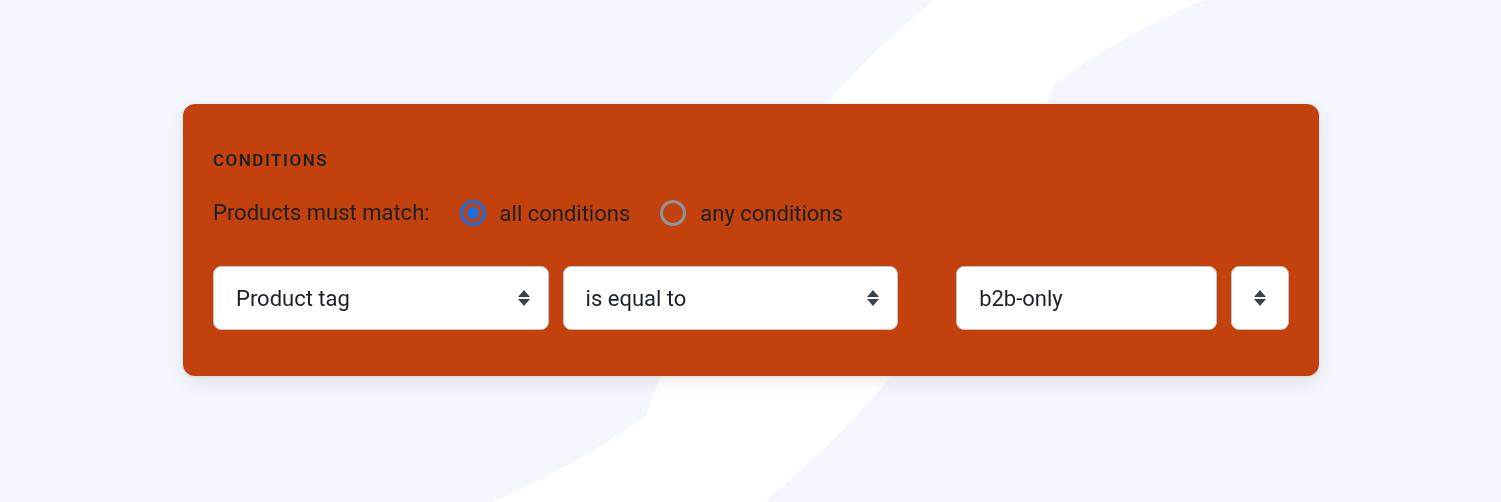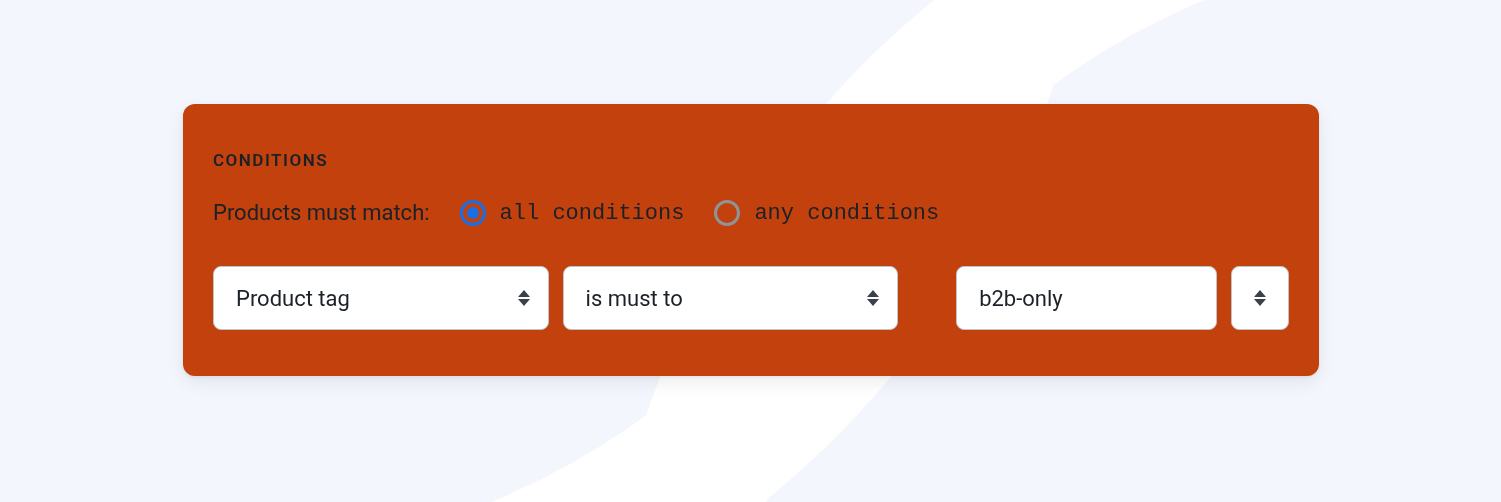--- a/index.html
+++ b/index.html
@@ -51,21 +51,20 @@
 .match-label {
   font-size: 22px;
   color: #1b2128;
 }
 
 .radio-option {
   display: flex;
   align-items: center;
   gap: 14px;
   cursor: pointer;
-  font-family: Liberation Mono, monospace;
 }
 
 .radio-circle {
   width: 26px;
   height: 26px;
   border-radius: 50%;
   display: flex;
   align-items: center;
   justify-content: center;
   flex-shrink: 0;
@@ -163,21 +162,21 @@
 
     <div class="select-box w1">
       <span>Product tag</span>
       <span class="chevrons">
         <span class="chev-up"></span>
           <span class="chev-down"></span>
       </span>
     </div>
 
     <div class="select-box w2">
-      <span>is must to</span>
+      <span>is equal to</span>
       <span class="chevrons">
         <span class="chev-up"></span>
           <span class="chev-down"></span>
       </span>
     </div>
 
     <div class="select-box w3">
       <span>b2b-only</span>
     </div>
 

